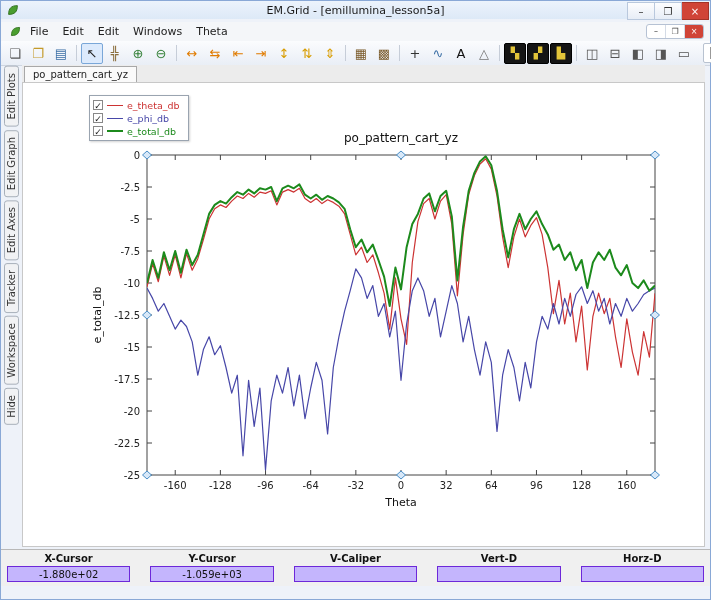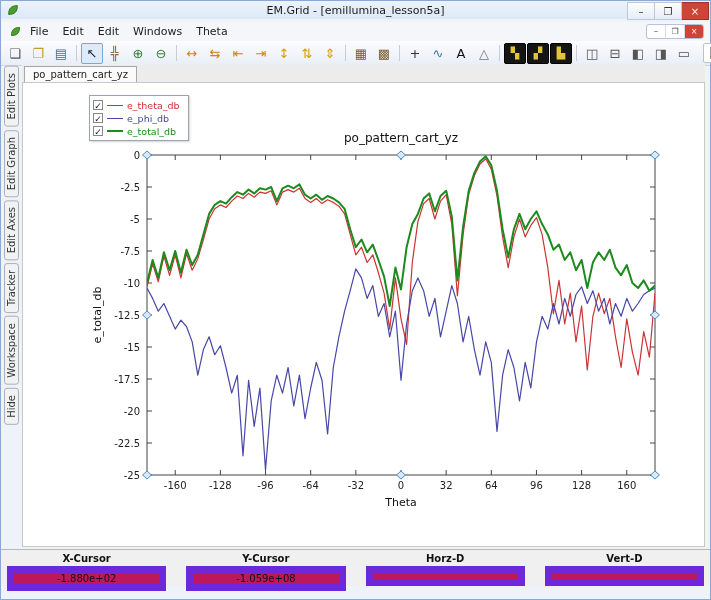--- a/index.html
+++ b/index.html
@@ -48,21 +48,21 @@
   .leg-label{font-size:9.5px;white-space:nowrap;}
 
   .chart-wrap{position:absolute;left:50px;top:42px;width:600px;height:400px;}
   text.tick{font-family:"DejaVu Sans",sans-serif;font-size:10px;fill:#222;}
   text.ctitle{font-family:"DejaVu Sans",sans-serif;font-size:12px;fill:#111;}
   text.alabel{font-family:"DejaVu Sans",sans-serif;font-size:11px;fill:#111;}
 
   .statusbar{position:absolute;left:0;right:0;bottom:13px;height:37px;border-top:1px solid #b8b8b8;background:#f0f0f0;display:flex;padding:3px 6px 0;gap:20px;box-sizing:border-box;}
   .sb-col{flex:1;display:flex;flex-direction:column;gap:2px;min-width:0;}
   .sb-header{font-size:10px;font-weight:bold;text-align:center;color:#111;white-space:nowrap;}
-  .sb-value{height:14px;background:#be185d;border:7px solid #6d28d9;font-size:10px;display:flex;align-items:center;justify-content:center;color:#111;}
+  .sb-value{height:14px;background:#c4b5fd;border:1px solid #6d28d9;font-size:10px;display:flex;align-items:center;justify-content:center;color:#111;}
 </style>
 </head>
 <body>
 
 <div id="app">
 
   <div class="titlebar">
     <span class="app-logo">
       <svg width="14" height="14" viewBox="0 0 16 16">
           <path d="M3 13 C3 6 6 3 13 3 C13 10 10 13 3 13 Z" fill="#4a9e2f" stroke="#2d6b1a" stroke-width="1"></path>
@@ -318,25 +318,29 @@
     </div>
   </div>
 
   <div class="statusbar">
       <div class="sb-col">
         <div class="sb-header">X-Cursor</div>
         <div class="sb-value">-1.880e+02</div>
       </div>
       <div class="sb-col">
         <div class="sb-header">Y-Cursor</div>
-        <div class="sb-value">-1.059e+08</div>
+        <div class="sb-value">-1.059e+03</div>
+      </div>
+      <div class="sb-col">
+        <div class="sb-header">V-Caliper</div>
+        <div class="sb-value"></div>
+      </div>
+      <div class="sb-col">
+        <div class="sb-header">Vert-D</div>
+        <div class="sb-value"></div>
       </div>
       <div class="sb-col">
         <div class="sb-header">Horz-D</div>
         <div class="sb-value"></div>
       </div>
-      <div class="sb-col">
-        <div class="sb-header">Vert-D</div>
-        <div class="sb-value"></div>
-      </div>
     </div>
 
 </div>
 
 </body></html>

